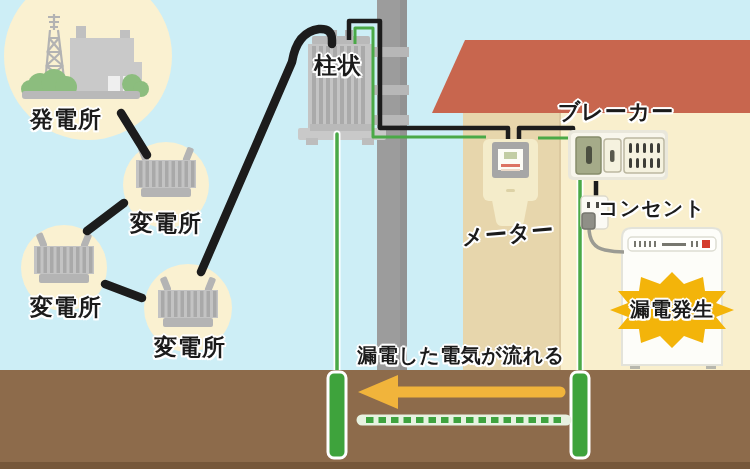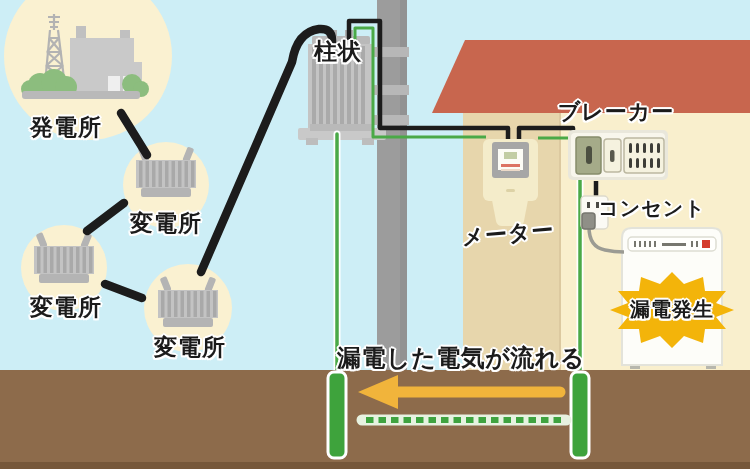--- a/index.html
+++ b/index.html
@@ -204,24 +204,24 @@
   </g>
 
   <g>
     <line x1="362" y1="420" x2="566" y2="420" stroke="#e7f2e0" stroke-width="11" stroke-linecap="round"></line>
     <line x1="366" y1="420" x2="562" y2="420" stroke="#3fa33f" stroke-width="6" stroke-dasharray="7.5 5"></line>
   </g>
 
   <polygon fill="#f3b40a" points="734,310 716,317 726,329 705,329 703,343 684,336 672,348 660,336 641,343 639,329 618,329 628,317 610,310 628,303 618,291 639,291 641,277 660,284 672,272 684,284 703,277 705,291 726,291 716,303"></polygon>
 </svg>
 
-<div class="lbl" style="left:16px;top:112px;width:100px;font-size:23px">発電所</div>
+<div class="lbl" style="left:16px;top:104px;width:100px;font-size:23px">発電所</div>
 <div class="lbl" style="left:116px;top:208px;width:100px;font-size:23px">変電所</div>
 <div class="lbl" style="left:16px;top:292px;width:100px;font-size:23px">変電所</div>
 <div class="lbl" style="left:140px;top:332px;width:100px;font-size:23px">変電所</div>
-<div class="lbl" style="left:263px;top:36px;width:150px;font-size:23px;line-height:31px"><span>柱状</span><br></div>
+<div class="lbl" style="left:263px;top:50px;width:150px;font-size:23px;line-height:31px"><span>柱状</span><br></div>
 <div class="lbl" style="left:448px;top:219px;width:120px;font-size:22px;transform:rotate(-5deg)">メーター</div>
 <div class="lbl" style="left:548px;top:97px;width:136px;font-size:22px">ブレーカー</div>
 <div class="lbl" style="left:597px;top:195px;width:110px;font-size:20px">コンセント</div>
-<div class="lbl" style="left:330px;top:342px;width:262px;font-size:24px;letter-spacing:0.5px">漏電した電気が流れる</div>
+<div class="lbl" style="left:330px;top:342px;width:262px;font-size:20px;letter-spacing:0.5px">漏電した電気が流れる</div>
 <div class="lbl" style="left:602px;top:296px;width:140px;font-size:20px">漏電発生</div>
 
 </div>
 
 </body></html>

